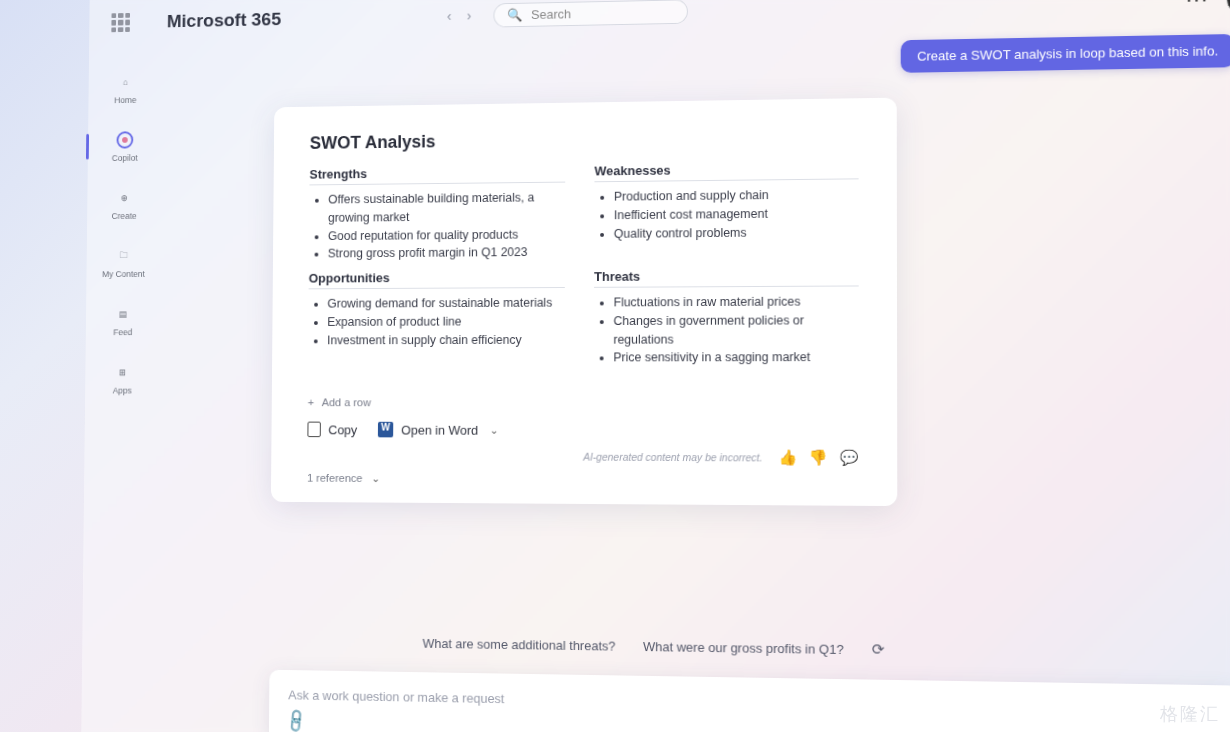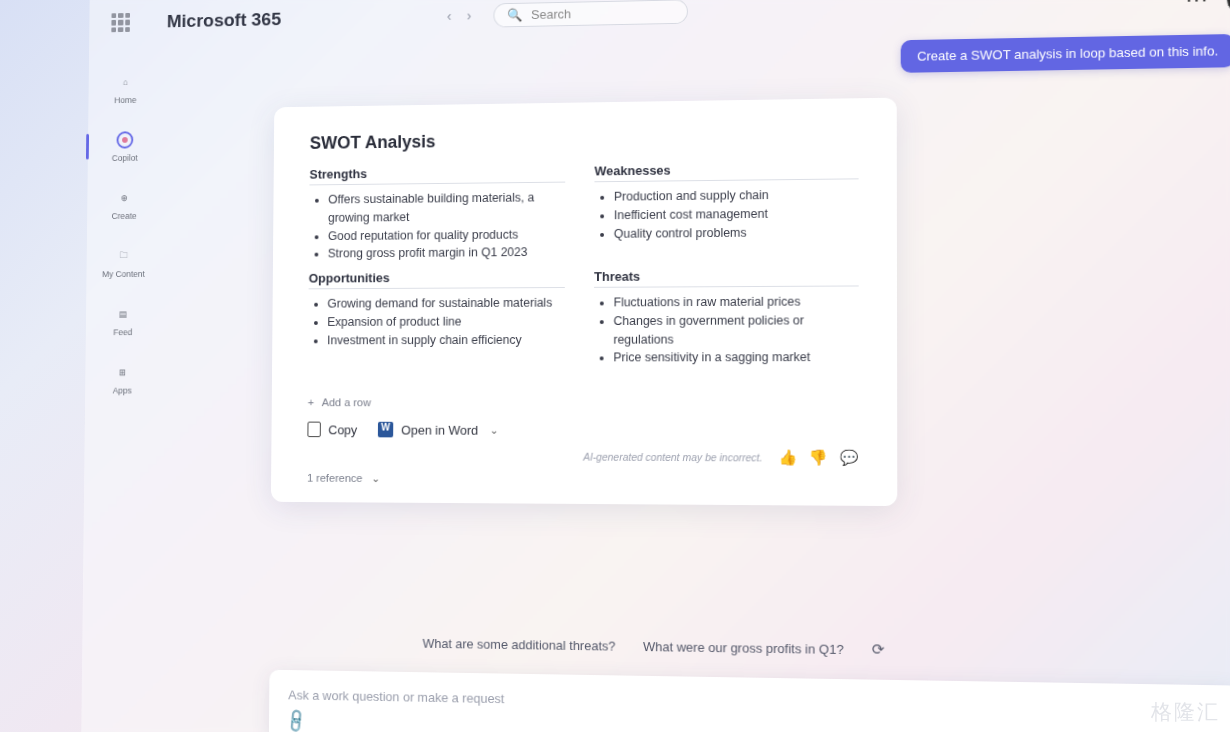--- a/index.html
+++ b/index.html
@@ -127,21 +127,21 @@
   left: 120px;
   right: 40px;
   background:#fff;
   border-radius: 10px;
   box-shadow: 0 4px 20px rgba(60,70,120,0.12);
   padding: 18px 20px 40px 20px;
   color:#9a9eac;
   font-size:13px;
 }
 .attach { position:absolute; bottom:10px; left:18px; color:#5f6dd8; font-size:17px; cursor:pointer; transform:rotate(-40deg);}
-.watermark { position:fixed; right:10px; bottom:6px; color:#cfd2da; font-size:21px; font-weight:300; letter-spacing:2px; opacity:0.6;}
+.watermark { position:fixed; right:10px; bottom:6px; color:#cfd2da; font-size:18px; font-weight:300; letter-spacing:2px; opacity:0.6;}
 </style>
 </head>
 <body>
 
 <div class="perspective-wrap">
   <div class="window">
 
     <div class="topbar">
       <div class="waffle">
         <span></span>

